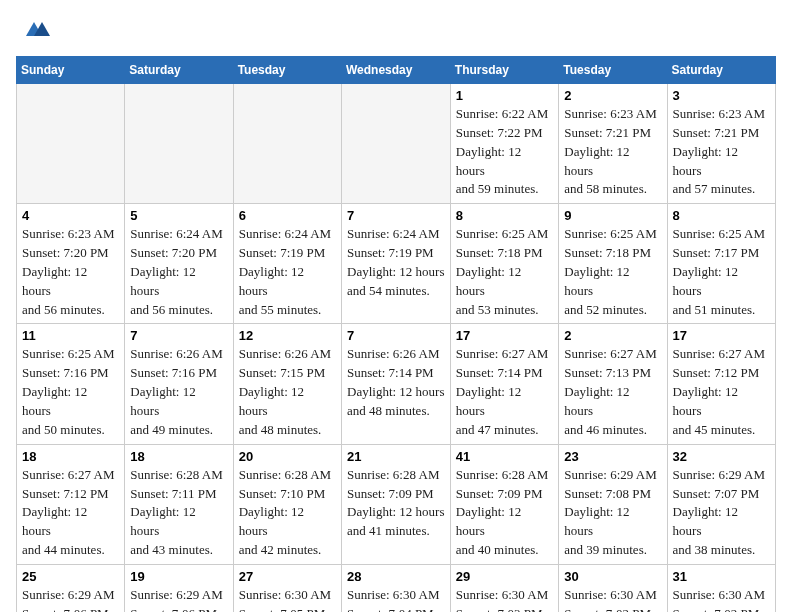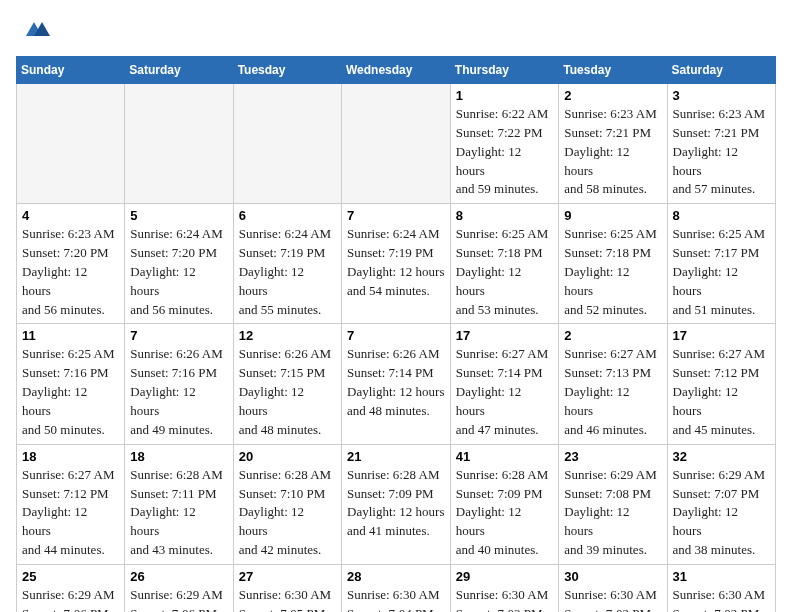--- a/index.html
+++ b/index.html
@@ -223,21 +223,21 @@
           <div class="day-number">32</div>
           <div class="day-info">Sunrise: 6:29 AM<br>Sunset: 7:07 PM<br>Daylight: 12 hours<br>and 38 minutes.</div>
         </td>
       </tr>
       <tr>
         <td>
           <div class="day-number">25</div>
           <div class="day-info">Sunrise: 6:29 AM<br>Sunset: 7:06 PM<br>Daylight: 12 hours<br>and 37 minutes.</div>
         </td>
         <td>
-          <div class="day-number">26</div>
+          <div class="day-number">19</div>
           <div class="day-info">Sunrise: 6:29 AM<br>Sunset: 7:06 PM<br>Daylight: 12 hours<br>and 36 minutes.</div>
         </td>
         <td>
           <div class="day-number">27</div>
           <div class="day-info">Sunrise: 6:30 AM<br>Sunset: 7:05 PM<br>Daylight: 12 hours<br>and 35 minutes.</div>
         </td>
         <td>
           <div class="day-number">28</div>
           <div class="day-info">Sunrise: 6:30 AM<br>Sunset: 7:04 PM<br>Daylight: 12 hours<br>and 34 minutes.</div>
         </td>

